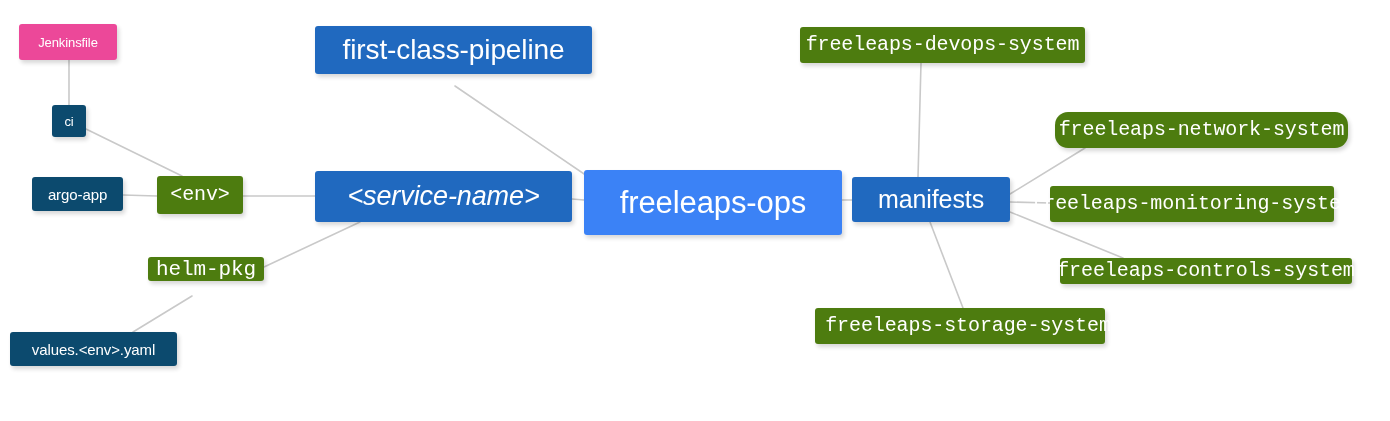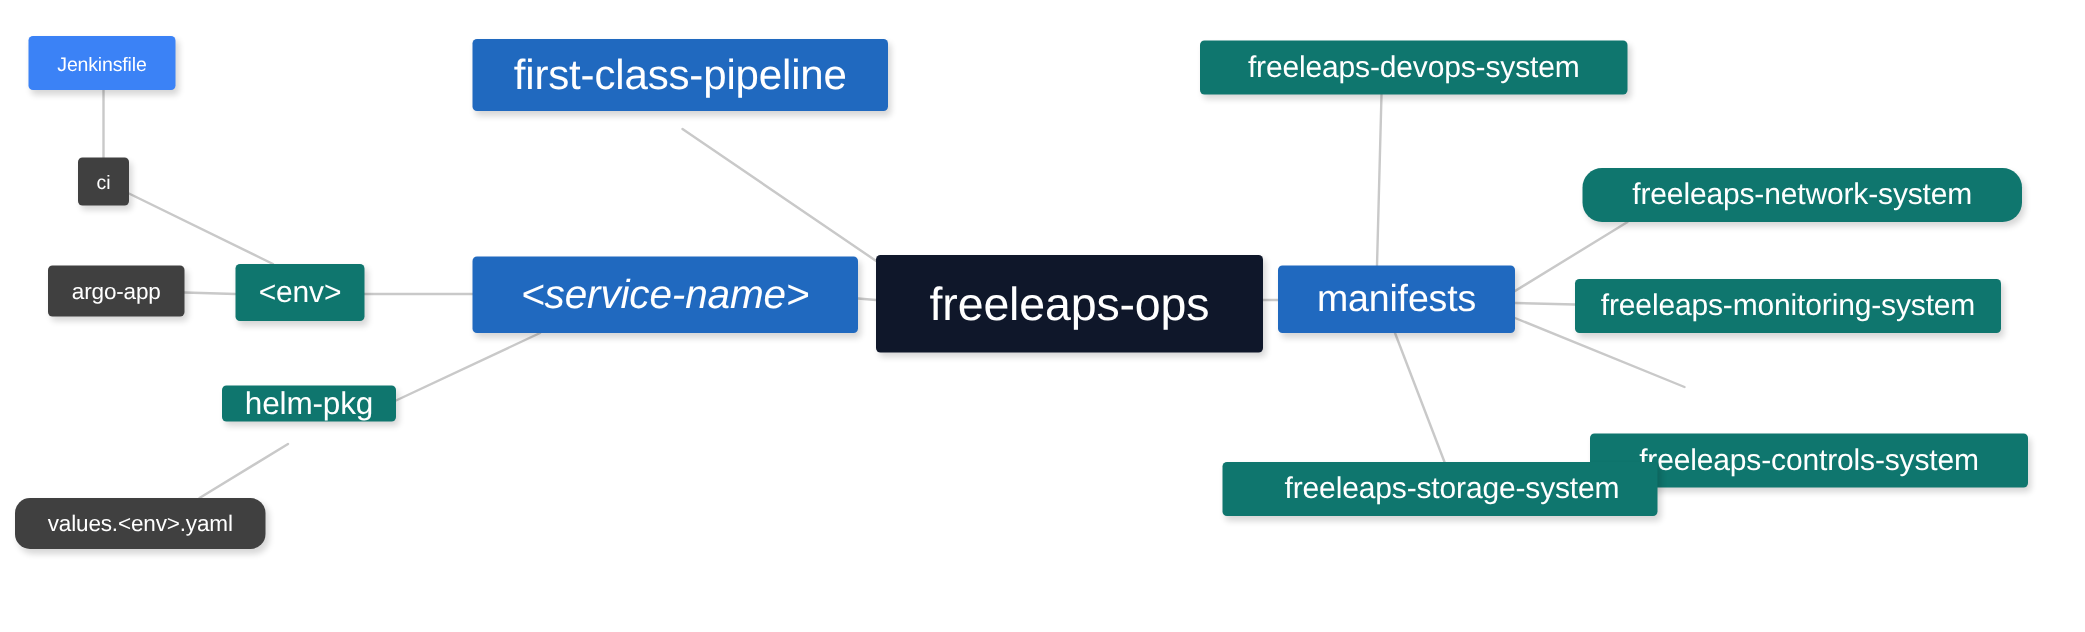--- a/index.html
+++ b/index.html
@@ -34,25 +34,25 @@
     white-space: nowrap;
     line-height: 1;
     letter-spacing: -0.1px;
     box-shadow: 2px 3px 4px rgba(0,0,0,0.16);
     z-index: 2;
   }
   .node-label {
     display: block;
     padding: 0 2px;
   }
-  .c-root   { background: #0f172a; }
+  .c-root   { background: #3b82f6; }
   .c-blue   { background: #2069bf; }
-  .c-green  { background: #0f766e; }
-  .c-red    { background: #404040; }
-  .c-orange { background: #3b82f6; text-align: right; }
+  .c-green  { background: #4d7c0f; font-family: Liberation Mono, monospace; }
+  .c-red    { background: #0c4a6e; }
+  .c-orange { background: #ec4899; text-align: right; }
 </style>
 </head>
 <body>
 
 <div id="canvas">
 
   <svg id="edge-layer" viewBox="0 0 1390 421" preserveAspectRatio="none">
       <line x1="590" y1="178" x2="455" y2="86" stroke="#c9c9c9" stroke-width="1.6" stroke-linecap="round"></line>
       <line x1="584" y1="200" x2="572" y2="199" stroke="#c9c9c9" stroke-width="1.6" stroke-linecap="round"></line>
       <line x1="842" y1="200" x2="852" y2="200" stroke="#c9c9c9" stroke-width="1.6" stroke-linecap="round"></line>
@@ -75,21 +75,21 @@
       </div>
       <div class="node c-red" style="left: 52px; top: 105px; width: 34px; height: 32px;">
         <span class="node-label" style="font-size: 13px;">ci</span>
       </div>
       <div class="node c-red" style="left: 32px; top: 177px; width: 91px; height: 34px;">
         <span class="node-label" style="font-size: 15px;">argo-app</span>
       </div>
       <div class="node c-green" style="left: 157px; top: 176px; width: 86px; height: 38px;">
         <span class="node-label" style="font-size: 20px;">&lt;env&gt;</span>
       </div>
-      <div class="node c-red" style="left: 10px; top: 332px; width: 167px; height: 34px; border-radius: 10px;">
+      <div class="node c-red" style="left: 10px; top: 332px; width: 167px; height: 34px;">
         <span class="node-label" style="font-size: 15px;">values.&lt;env&gt;.yaml</span>
       </div>
       <div class="node c-green" style="left: 148px; top: 257px; width: 116px; height: 24px;">
         <span class="node-label" style="font-size: 21px;">helm-pkg</span>
       </div>
       <div class="node c-blue" style="left: 315px; top: 26px; width: 277px; height: 48px;">
         <span class="node-label" style="font-size: 28px;">first-class-pipeline</span>
       </div>
       <div class="node c-blue" style="left: 315px; top: 171px; width: 257px; height: 51px;">
         <span class="node-label" style="font-size: 27px; font-style: italic;">&lt;service-name&gt;</span>
@@ -102,21 +102,21 @@
       </div>
       <div class="node c-green" style="left: 800px; top: 27px; width: 285px; height: 36px;">
         <span class="node-label" style="font-size: 20px;">freeleaps-devops-system</span>
       </div>
       <div class="node c-green" style="left: 1055px; top: 112px; width: 293px; height: 36px; border-radius: 13px;">
         <span class="node-label" style="font-size: 20px;">freeleaps-network-system</span>
       </div>
       <div class="node c-green" style="left: 1050px; top: 186px; width: 284px; height: 36px;">
         <span class="node-label" style="font-size: 20px;">freeleaps-monitoring-system</span>
       </div>
-      <div class="node c-green" style="left: 1060px; top: 258px; width: 292px; height: 36px; margin-top: 31px;">
+      <div class="node c-green" style="left: 1060px; top: 258px; width: 292px; height: 26px;">
         <span class="node-label" style="font-size: 20px;">freeleaps-controls-system</span>
       </div>
       <div class="node c-green" style="left: 815px; top: 308px; width: 290px; height: 36px; padding-left: 16px;">
         <span class="node-label" style="font-size: 20px;">freeleaps-storage-system</span>
       </div>
     </div>
 
 </div>
 
 </body></html>

